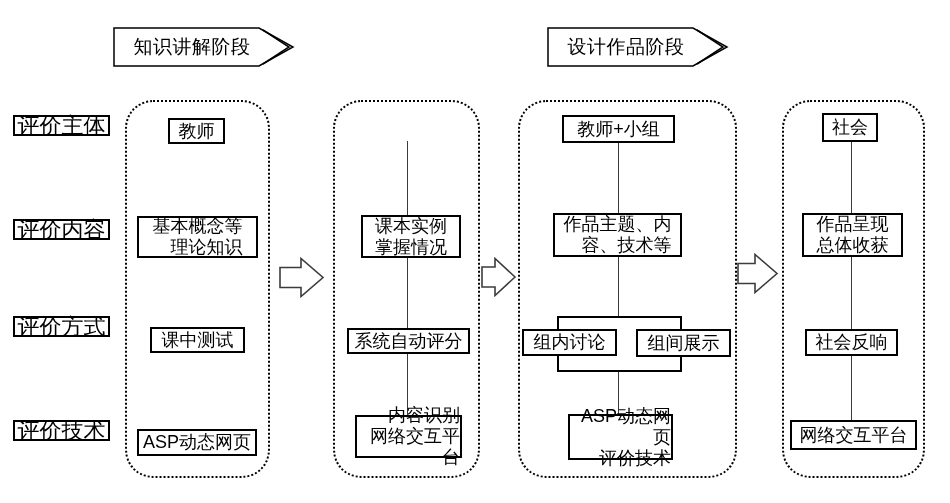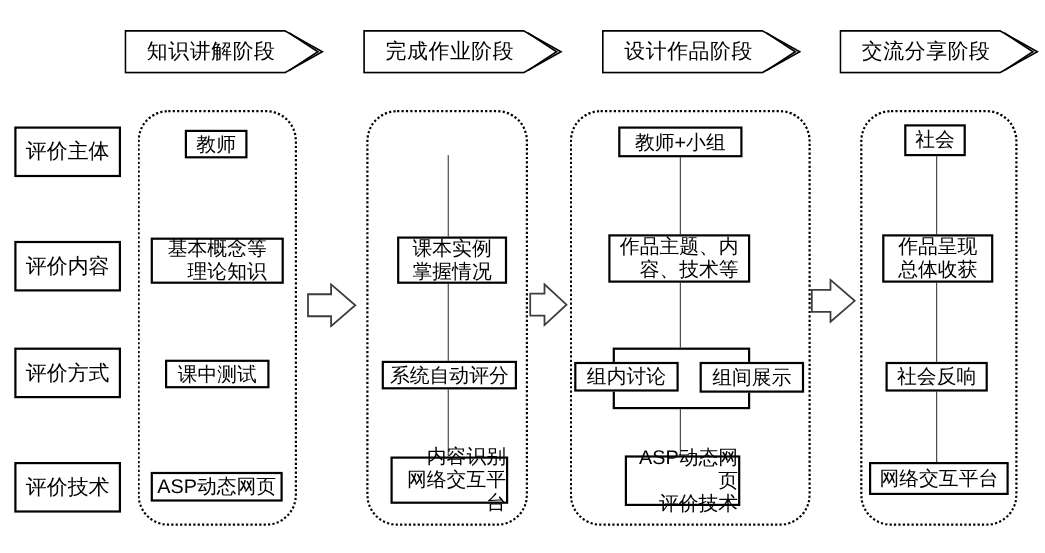--- a/index.html
+++ b/index.html
@@ -17,24 +17,24 @@
   .banner { position: absolute; top: 27px; width: 182px; height: 40px; }
   .banner svg { position: absolute; left: 0; top: 0; }
   .banner .banner-label {
     position: absolute; left: 0; top: 0; width: 158px; height: 40px;
     display: flex; align-items: center; justify-content: center;
     font-size: 19px; letter-spacing: 0.5px; white-space: nowrap;
   }
 
   
   .rowlabel {
-    position: absolute; left: 13px; width: 97px; height: 46px;
+    position: absolute; left: 13px; width: 97px; height: 21px;
     border: 2px solid #000; background: #fff; box-sizing: border-box;
     display: flex; align-items: center; justify-content: center;
-    font-size: 19px; white-space: nowrap;
+    font-size: 22px; white-space: nowrap;
   }
 
   
   .dotcol {
     position: absolute; top: 100px; height: 378px;
     border: 2px dotted #000; border-radius: 28px;
     box-sizing: border-box; background: transparent;
   }
 
   
@@ -63,43 +63,29 @@
 <div class="stage">
 
   <div class="banner" style="left:113px">
     <svg width="182" height="40" viewBox="0 0 182 40">
       <polygon points="1,1 146,1 180,20 146,39 1,39" fill="#ffffff" stroke="#000000" stroke-width="1.5"></polygon>
       <polyline points="150,3 176,20 150,37" fill="none" stroke="#000000" stroke-width="1.5"></polyline>
     </svg>
     <span class="banner-label">知识讲解阶段</span>
   </div>
 
-  <div class="banner" style="left:330px">
-    <svg width="182" height="40" viewBox="0 0 182 40">
-      <polygon points="1,1 146,1 180,20 146,39 1,39" fill="#ffffff" stroke="#000000" stroke-width="1.5"></polygon>
-      <polyline points="150,3 176,20 150,37" fill="none" stroke="#000000" stroke-width="1.5"></polyline>
-    </svg>
-    <span class="banner-label">完成作业阶段</span>
-  </div>
 
   <div class="banner" style="left:547px">
     <svg width="182" height="40" viewBox="0 0 182 40">
       <polygon points="1,1 146,1 180,20 146,39 1,39" fill="#ffffff" stroke="#000000" stroke-width="1.5"></polygon>
       <polyline points="150,3 176,20 150,37" fill="none" stroke="#000000" stroke-width="1.5"></polyline>
     </svg>
     <span class="banner-label">设计作品阶段</span>
   </div>
 
-  <div class="banner" style="left:763px">
-    <svg width="182" height="40" viewBox="0 0 182 40">
-      <polygon points="1,1 146,1 180,20 146,39 1,39" fill="#ffffff" stroke="#000000" stroke-width="1.5"></polygon>
-      <polyline points="150,3 176,20 150,37" fill="none" stroke="#000000" stroke-width="1.5"></polyline>
-    </svg>
-    <span class="banner-label">交流分享阶段</span>
-  </div>
 
   <div class="rowlabel" style="top:115px">评价主体</div>
   <div class="rowlabel" style="top:219px">评价内容</div>
   <div class="rowlabel" style="top:316px">评价方式</div>
   <div class="rowlabel" style="top:420px">评价技术</div>
 
   <div class="dotcol" style="left:125px;width:145px"></div>
   <div class="dotcol" style="left:333px;width:147px"></div>
   <div class="dotcol" style="left:518px;width:219px"></div>
   <div class="dotcol" style="left:782px;width:143px"></div>

